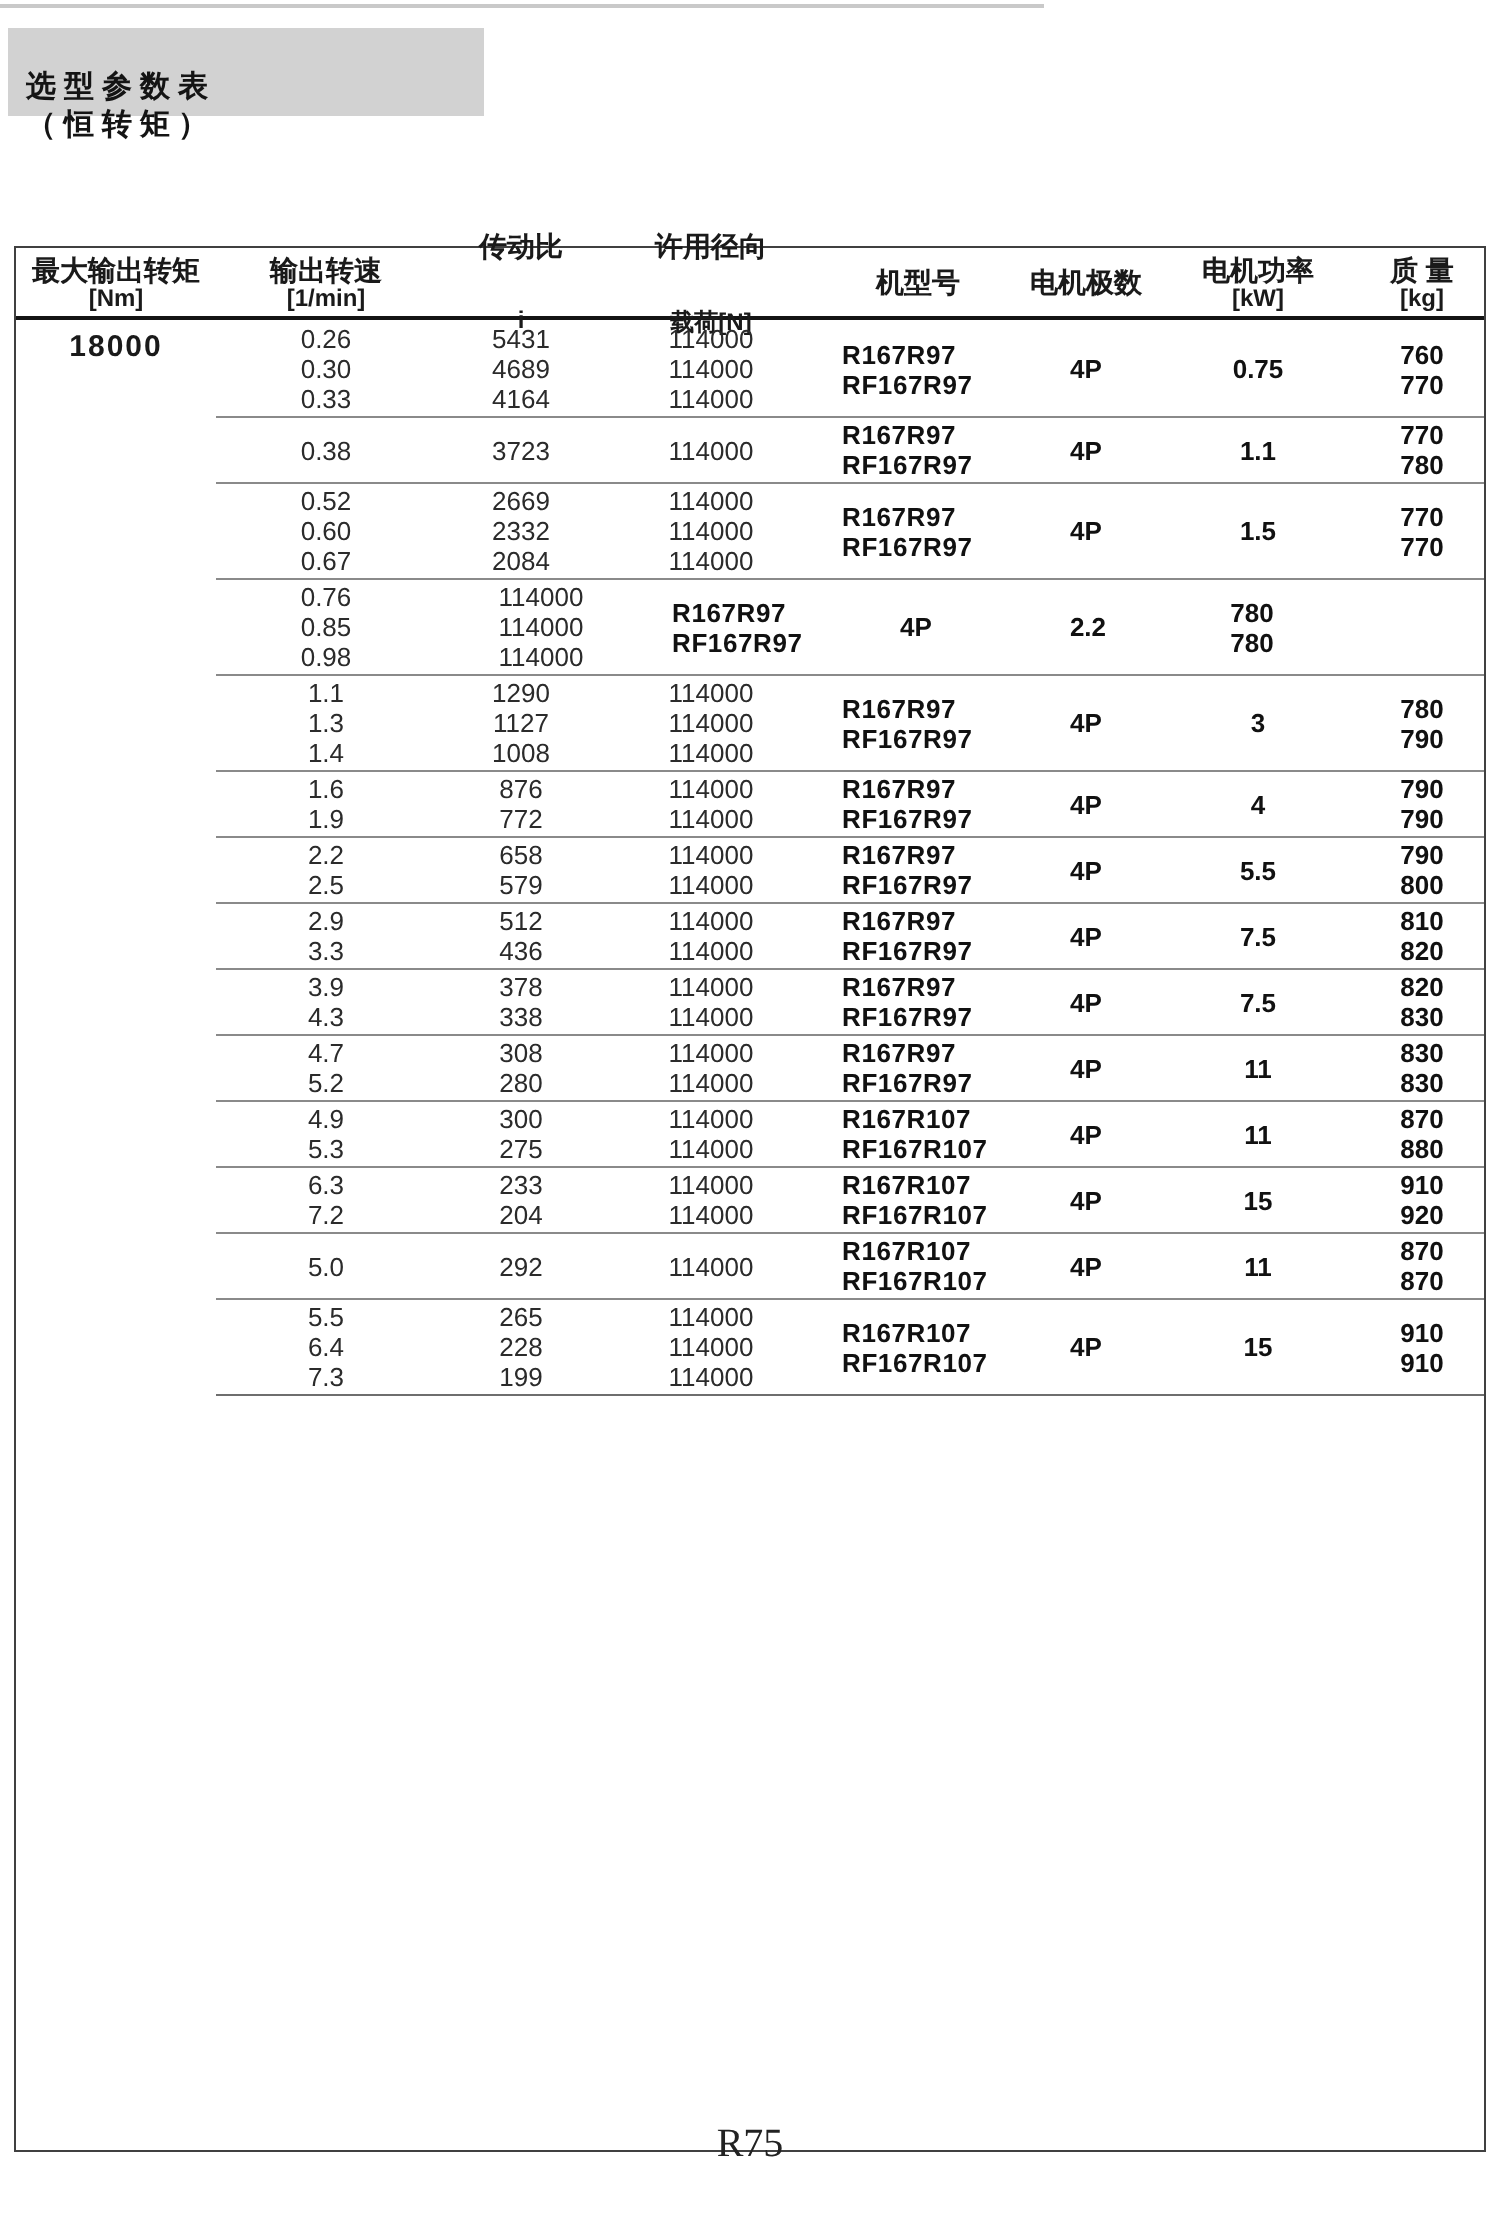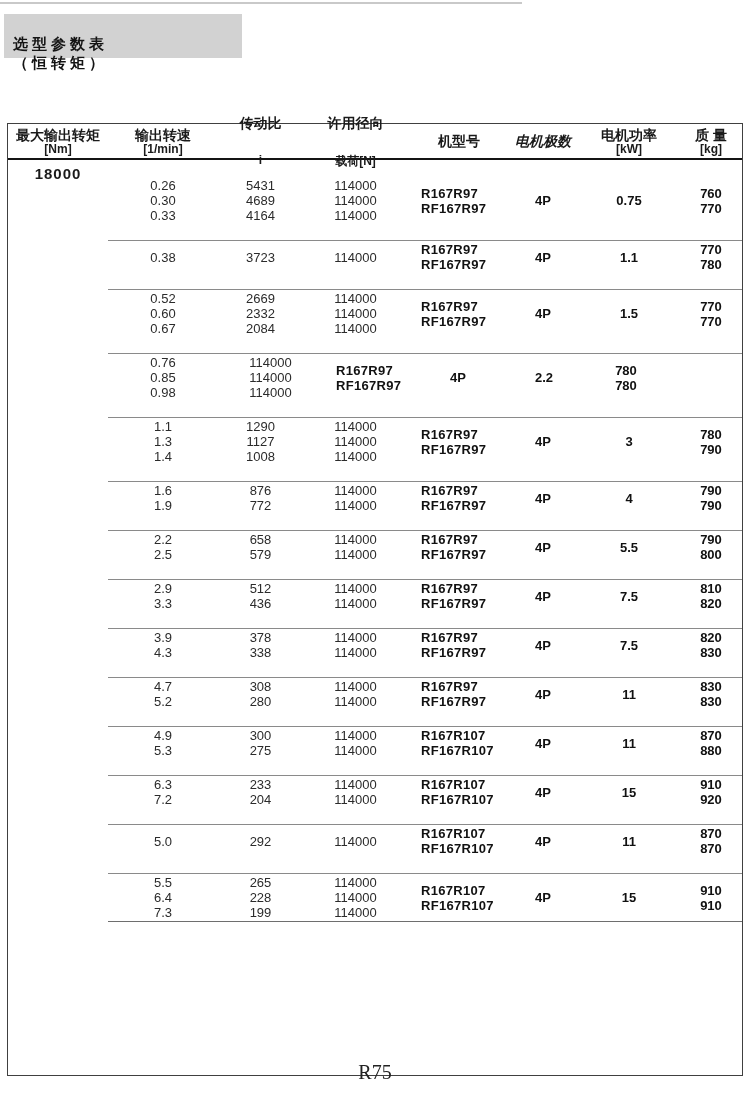--- a/index.html
+++ b/index.html
@@ -19,30 +19,30 @@
   }
   .thead{display:flex;align-items:center;height:36px;border-bottom:2px solid #141414;box-sizing:border-box;}
   .hcell{display:flex;flex-direction:column;justify-content:center;text-align:center;}
   .h1{font-weight:bold;font-size:14px;line-height:16px;}
   .h2{font-weight:bold;font-size:12px;line-height:13px;}
   .w-torque{width:100px;}
   .w-speed{width:110px;}
   .w-ratio{width:85px;gap:23px;}
   .w-load{width:105px;gap:24px;}
   .w-model{width:102px;}
-  .w-poles{width:66px;font-style:italic;}
+  .w-poles{width:66px;}
   .w-power{width:106px;}
   .w-weight{width:58px;}
   .tbody{position:relative;}
   .torque-cell{
     position:absolute;left:0;top:5px;width:100px;text-align:center;
     font-weight:bold;font-size:15px;letter-spacing:1px;
   }
   .groups{margin-left:100px;padding-top:1px;border-bottom:1px solid #6e6e6e;}
-  .group{display:flex;min-height:31px;border-top:1px solid #8a8a8a;padding:1px 0;box-sizing:border-box;margin-top:16px;}
+  .group{display:flex;min-height:31px;border-top:1px solid #8a8a8a;padding:1px 0;box-sizing:border-box;}
   .group:first-child{border-top:none;}
   .gcol{display:flex;flex-direction:column;justify-content:center;text-align:center;}
   .g-speed{width:110px;}
   .g-ratio{width:85px;}
   .g-load{width:105px;}
   .g-model{width:102px;text-align:left;}
   .g-poles{width:66px;}
   .g-power{width:106px;}
   .g-weight{width:58px;}
   .num{font-size:13px;line-height:15px;color:#2b2b2b;}

